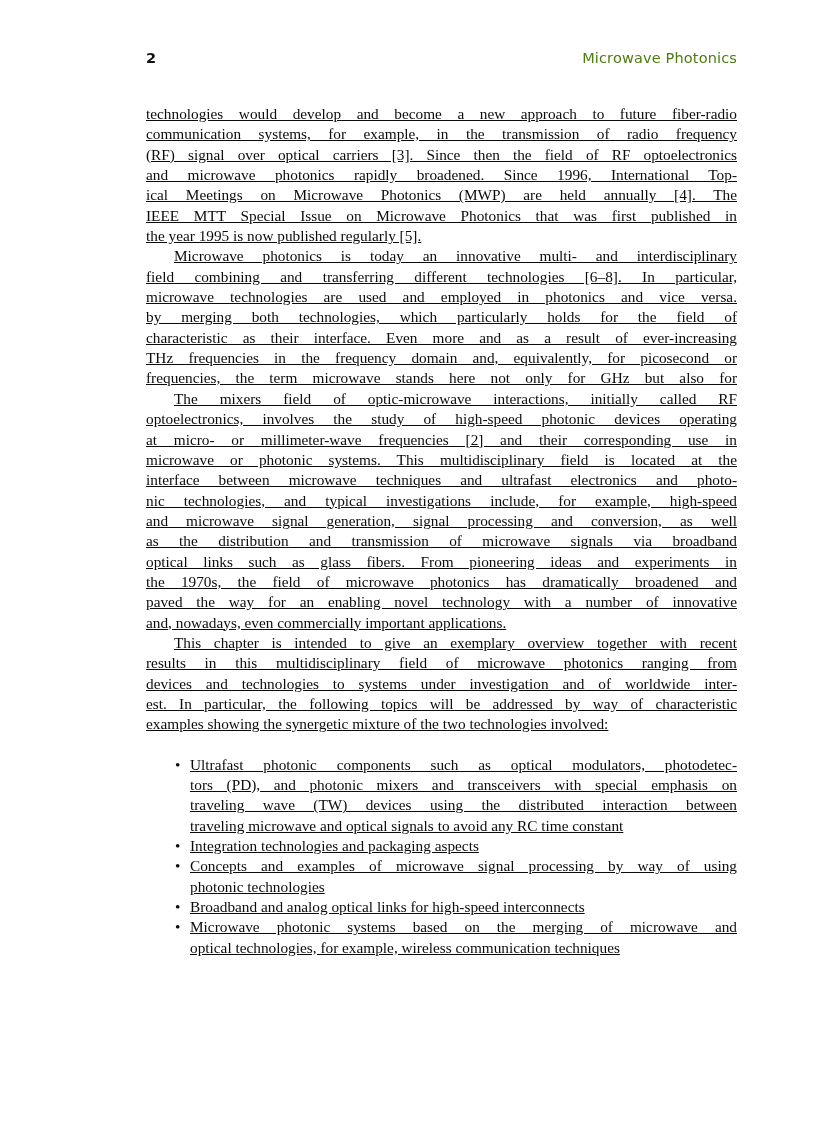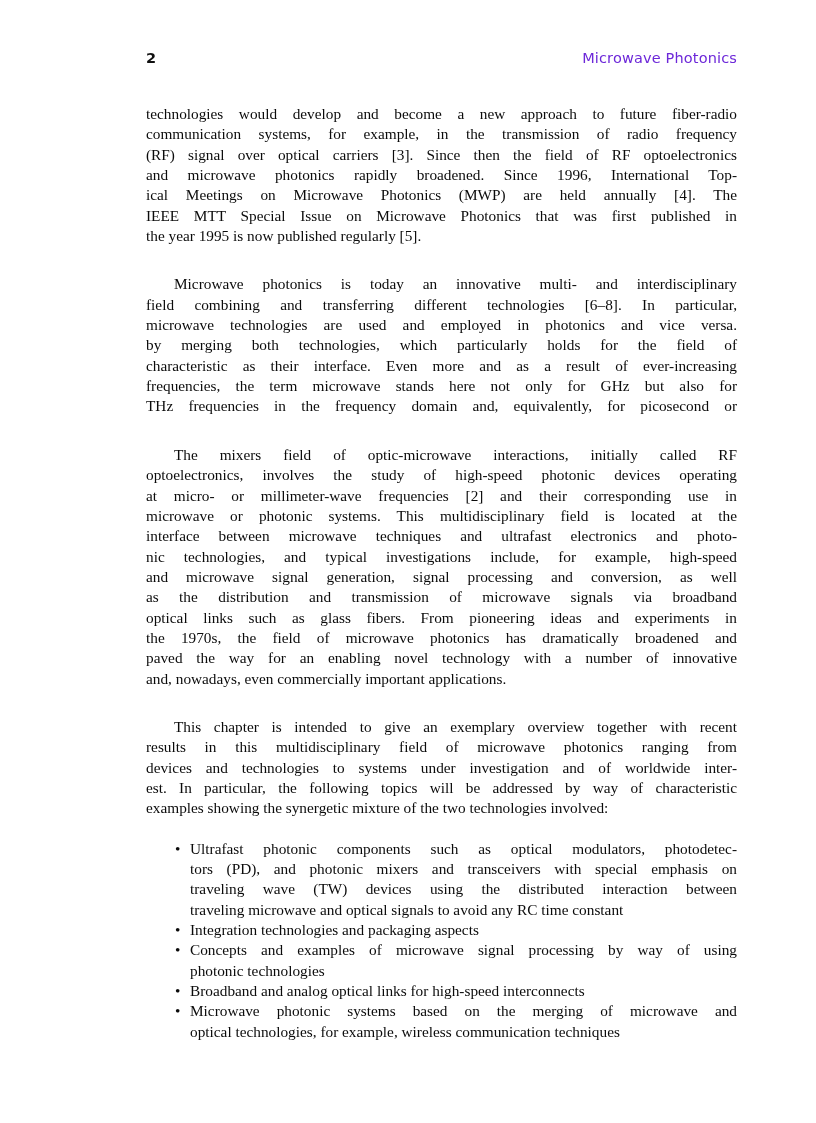--- a/index.html
+++ b/index.html
@@ -39,21 +39,21 @@
   }
   .folio {
     font-size: 14.5px;
     font-weight: bold;
     letter-spacing: 0px;
     color: #101010;
   }
   .head-title {
     font-size: 14.5px;
     font-weight: normal;
-    color: #6d28d9;
+    color: #4d7c0f;
     letter-spacing: 0.15px;
   }
 
   
   .column {
     position: absolute;
     left: 146px;
     top: 104px;
     width: 591px;
   }
@@ -63,30 +63,30 @@
     font-size: 15.3px;
     line-height: 20.35px;
     text-align: justify;
     text-align-last: left;
     -webkit-hyphens: none;
     hyphens: none;
     color: #0b0b0b;
   }
   p.body.indent {
     text-indent: 0;
-    margin-top: 28px;
   }
 
   
   .ln {
     display: block;
     text-align: justify;
     text-align-last: justify;
     height: 20.35px;
     white-space: pre-wrap;
+    text-decoration: underline;
   }
   .ln.last {
     text-align-last: left;
   }
   .ln.first-indent {
     text-indent: 28px;
   }
 
   
   ul.bullets {
@@ -138,22 +138,22 @@
           <span class="ln">ical Meetings on Microwave Photonics (MWP) are held annually [4]. The</span>
           <span class="ln">IEEE MTT Special Issue on Microwave Photonics that was first published in</span>
           <span class="ln last">the year 1995 is now published regularly [5].</span>
         </p>
         <p class="body indent">
           <span class="ln first-indent">Microwave photonics is today an innovative multi- and interdisciplinary</span>
           <span class="ln">field combining and transferring different technologies [6–8]. In particular,</span>
           <span class="ln">microwave technologies are used and employed in photonics and vice versa.</span>
           <span class="ln">by merging both technologies, which particularly holds for the field of</span>
           <span class="ln">characteristic as their interface. Even more and as a result of ever-increasing</span>
+          <span class="ln">THz frequencies in the frequency domain and, equivalently, for picosecond or</span>
           <span class="ln">frequencies, the term microwave stands here not only for GHz but also for</span>
-          <span class="ln">THz frequencies in the frequency domain and, equivalently, for picosecond or</span>
         </p>
         <p class="body indent">
           <span class="ln first-indent">The mixers field of optic-microwave interactions, initially called RF</span>
           <span class="ln">optoelectronics, involves the study of high-speed photonic devices operating</span>
           <span class="ln">at micro- or millimeter-wave frequencies [2] and their corresponding use in</span>
           <span class="ln">microwave or photonic systems. This multidisciplinary field is located at the</span>
           <span class="ln">interface between microwave techniques and ultrafast electronics and photo-</span>
           <span class="ln">nic technologies, and typical investigations include, for example, high-speed</span>
           <span class="ln">and microwave signal generation, signal processing and conversion, as well</span>
           <span class="ln">as the distribution and transmission of microwave signals via broadband</span>

